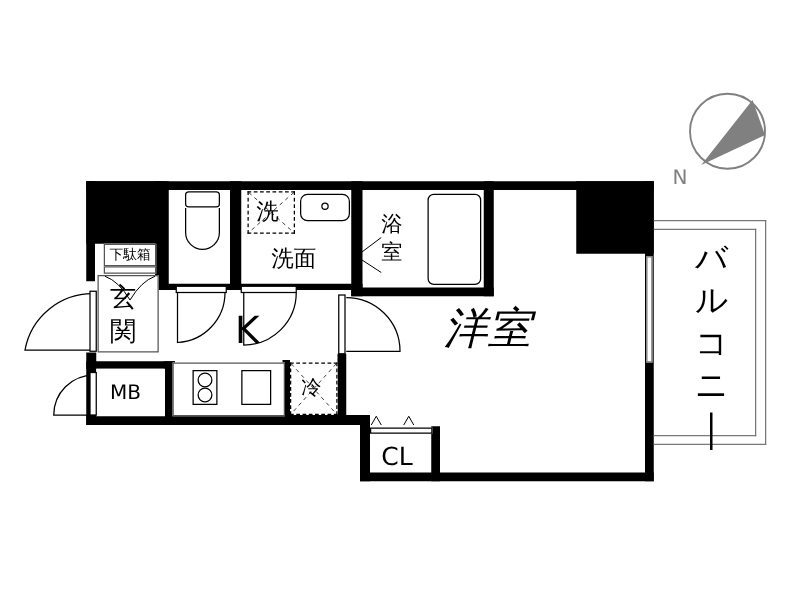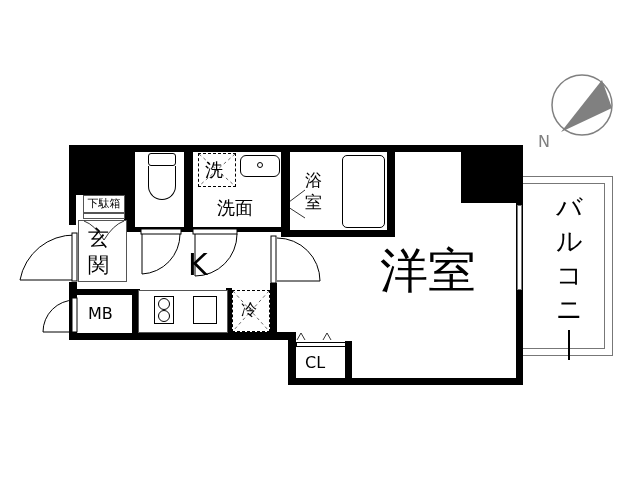--- a/index.html
+++ b/index.html
@@ -84,24 +84,24 @@
   <div class="abs" style="left:158px;top:298px;width:10px;height:10px;border:1px solid #000;border-radius:50%;"></div>
   <div class="abs" style="left:158px;top:310px;width:10px;height:10px;border:1px solid #000;border-radius:50%;"></div>
   <div class="thin" style="left:193px;top:296px;width:24px;height:28px;"></div>
 
   <div class="dashed" style="left:232px;top:290px;width:38px;height:42px;"></div>
   <span class="label" style="left:241px;top:302px;font-size:16px;">冷</span>
 
   <div class="thin" style="left:77px;top:295px;width:55px;height:38px;border:none;"></div>
   <span class="label" style="left:88px;top:306px;font-size:16px;">MB</span>
 
-  <span class="label" style="left:380px;top:246px;font-size:48px;">洋室</span>
+  <span class="label" style="left:355px;top:246px;font-size:35px;font-style:italic;">洋室</span>
 
   <div class="thin" style="left:296px;top:342px;width:50px;height:5px;"></div>
-  <span class="label" style="left:305px;top:355px;font-size:16px;">CL</span>
+  <span class="label" style="left:305px;top:355px;font-size:20px;">CL</span>
 
   <div class="thin" style="left:517px;top:205px;width:5px;height:85px;border-color:#777;"></div>
 
   <div class="abs" style="left:523px;top:176px;width:90px;height:180px;border:1px solid #777;border-left:none;box-sizing:border-box;">
     <div class="abs" style="left:0;top:6px;width:82px;height:166px;border:1px solid #777;border-left:none;box-sizing:border-box;"></div>
   </div>
   <div class="abs" style="left:556px;top:190px;width:26px;">
     <div style="font-size:26px;line-height:34px;text-align:center;">バ</div>
     <div style="font-size:26px;line-height:34px;text-align:center;">ル</div>
     <div style="font-size:26px;line-height:34px;text-align:center;">コ</div>

